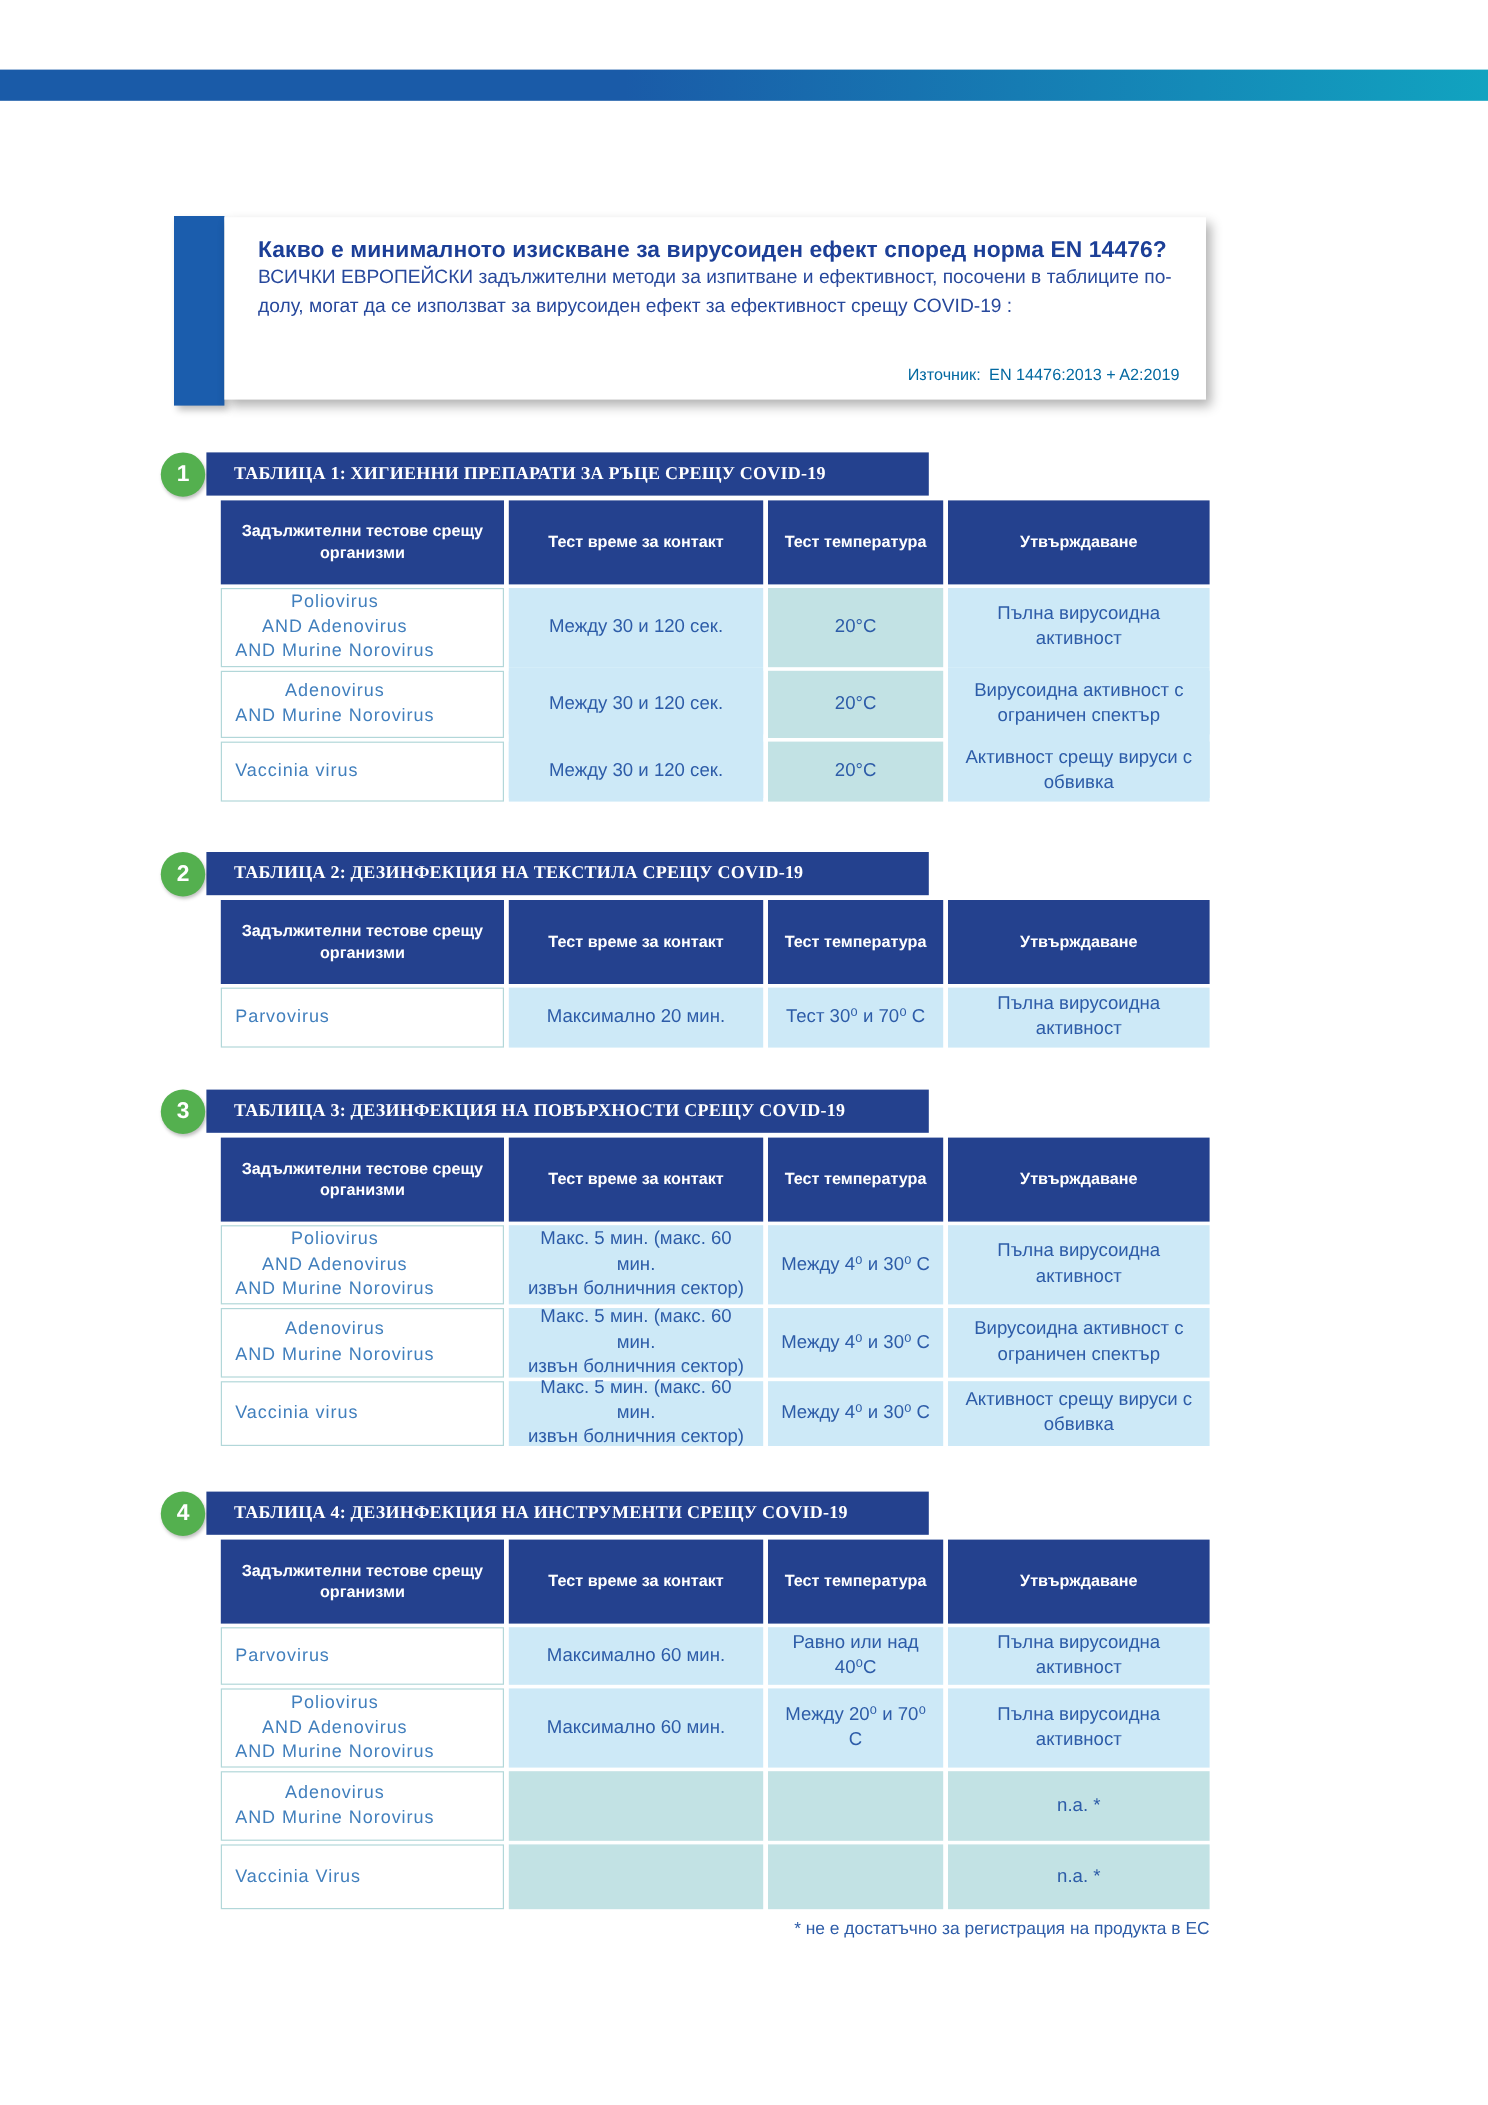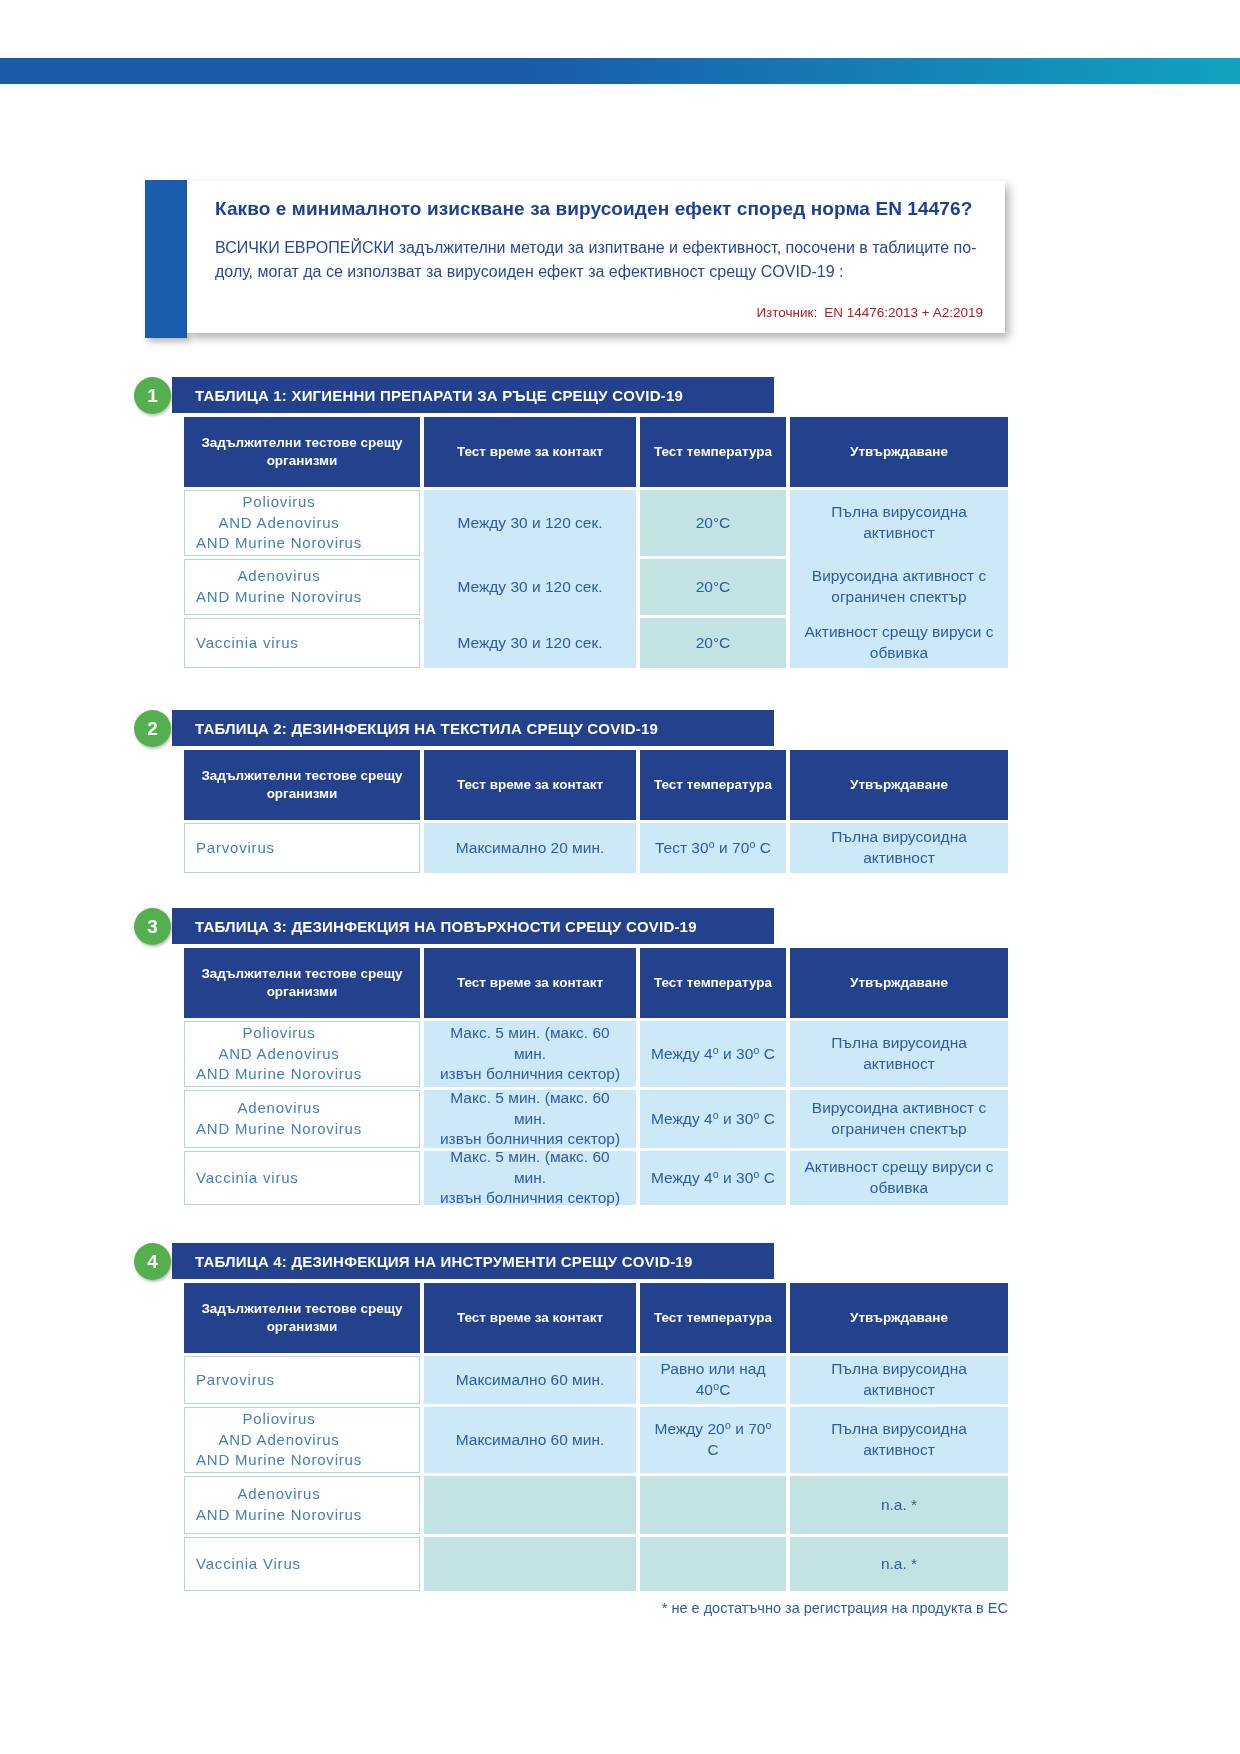--- a/index.html
+++ b/index.html
@@ -22,33 +22,33 @@
 
   .topbar{position:absolute;left:0;top:58px;width:100%;height:26px;
     background:linear-gradient(90deg,var(--grad-left) 0%,var(--grad-left) 42%,var(--grad-right) 100%);}
 
   
   .intro-accent{position:absolute;left:145px;top:180px;width:42px;height:158px;
     background:#1b5dad;box-shadow:3px 4px 6px rgba(0,0,0,.28);}
   .intro-box{position:absolute;left:187px;top:181px;width:818px;height:152px;background:#fff;
     box-shadow:4px 5px 9px rgba(0,0,0,.30);padding:17px 24px 12px 28px;}
   .intro-title{color:var(--title-blue);font-size:19px;font-weight:700;letter-spacing:.1px;}
-  .intro-body{margin-top:16px;color:var(--intro-text);font-size:16px;line-height:1.5;width:780px;}
-  .intro-source{position:absolute;right:22px;bottom:13px;font-size:13.5px;color:#b91c1c;}
+  .intro-body{margin-top:0;color:var(--intro-text);font-size:16px;line-height:1.5;width:780px;}
+  .intro-source{position:absolute;right:22px;bottom:13px;font-size:13.5px;color:#0369a1;}
   .intro-source .lbl{margin-right:7px;}
 
   
   .tbl{position:absolute;left:134px;width:900px;}
   .badge{position:absolute;left:0;top:0;width:37px;height:37px;border-radius:50%;
     background:var(--green);color:#fff;font-size:19px;font-weight:700;
     display:flex;align-items:center;justify-content:center;
     box-shadow:1px 2px 3px rgba(0,0,0,.25);z-index:2;}
   .titlebar{margin-left:38px;width:602px;height:36px;background:var(--dark-blue);
     color:#fff;font-size:15px;font-weight:700;letter-spacing:.2px;
-    display:flex;align-items:center;padding-left:23px;}
+    display:flex;align-items:center;padding-left:23px;font-family:Liberation Serif, serif;}
   .grid{margin-left:50px;margin-top:4px;display:grid;
     grid-template-columns:236px 212px 146px 218px;column-gap:4px;row-gap:3px;}
   .cell{display:flex;align-items:center;justify-content:center;text-align:center;
     white-space:pre-line;padding:6px 10px;}
   .c-head{background:var(--dark-blue);color:#fff;font-size:13.5px;font-weight:700;line-height:1.35;}
   .c-org{background:#fff;border:1px solid var(--cell-border);justify-content:flex-start;text-align:center;
     color:var(--virus-blue);font-size:15px;letter-spacing:.8px;line-height:1.38;padding-left:11px;}
   .c-lb{background:var(--light-blue);color:var(--text-blue);font-size:15.5px;line-height:1.35;}
   .c-teal{background:var(--teal);color:var(--text-blue);font-size:15.5px;line-height:1.35;}
   .merge-up.c-lb{box-shadow:0 -3px 0 0 var(--light-blue);}

